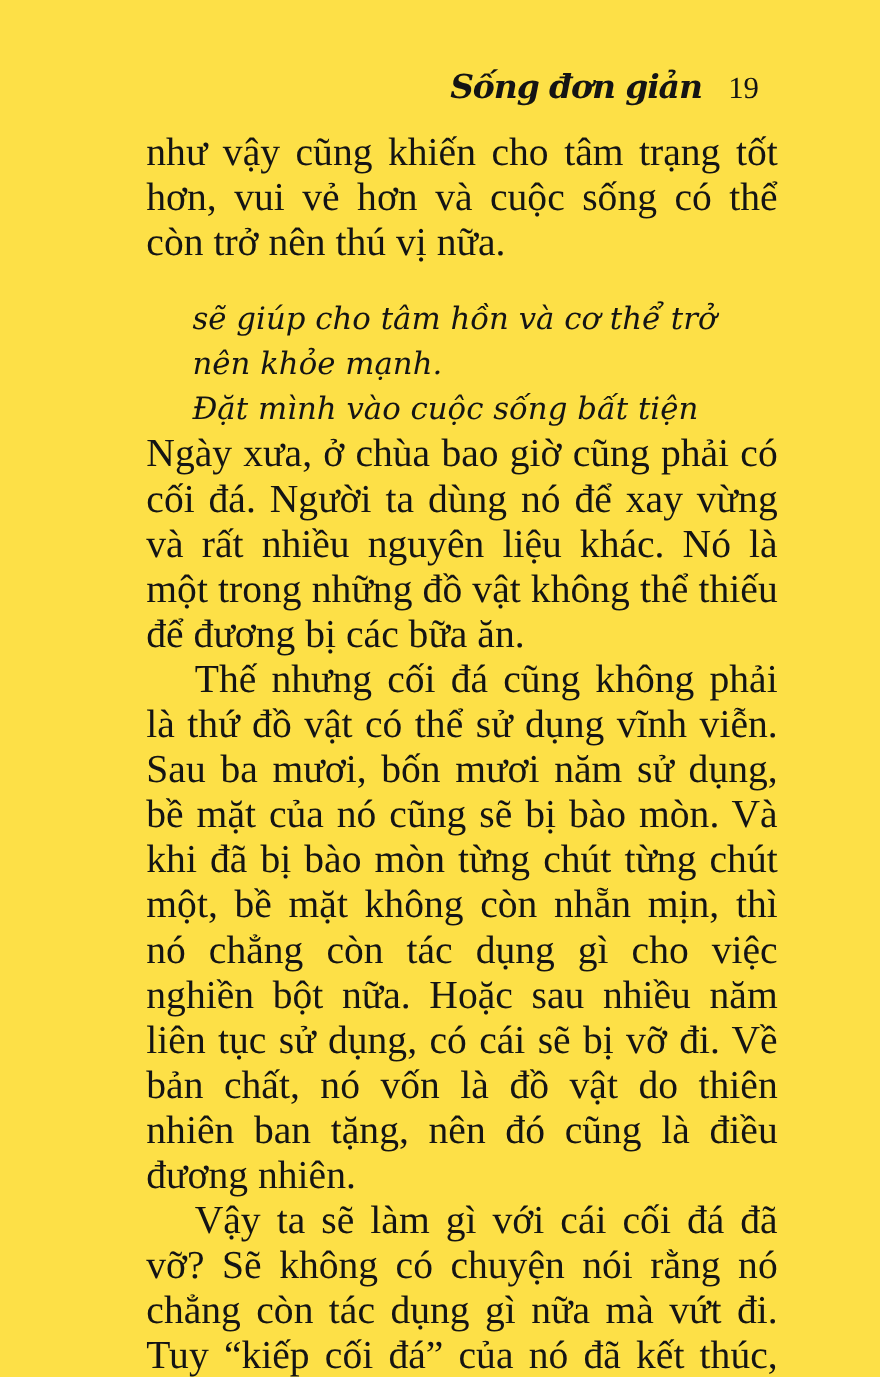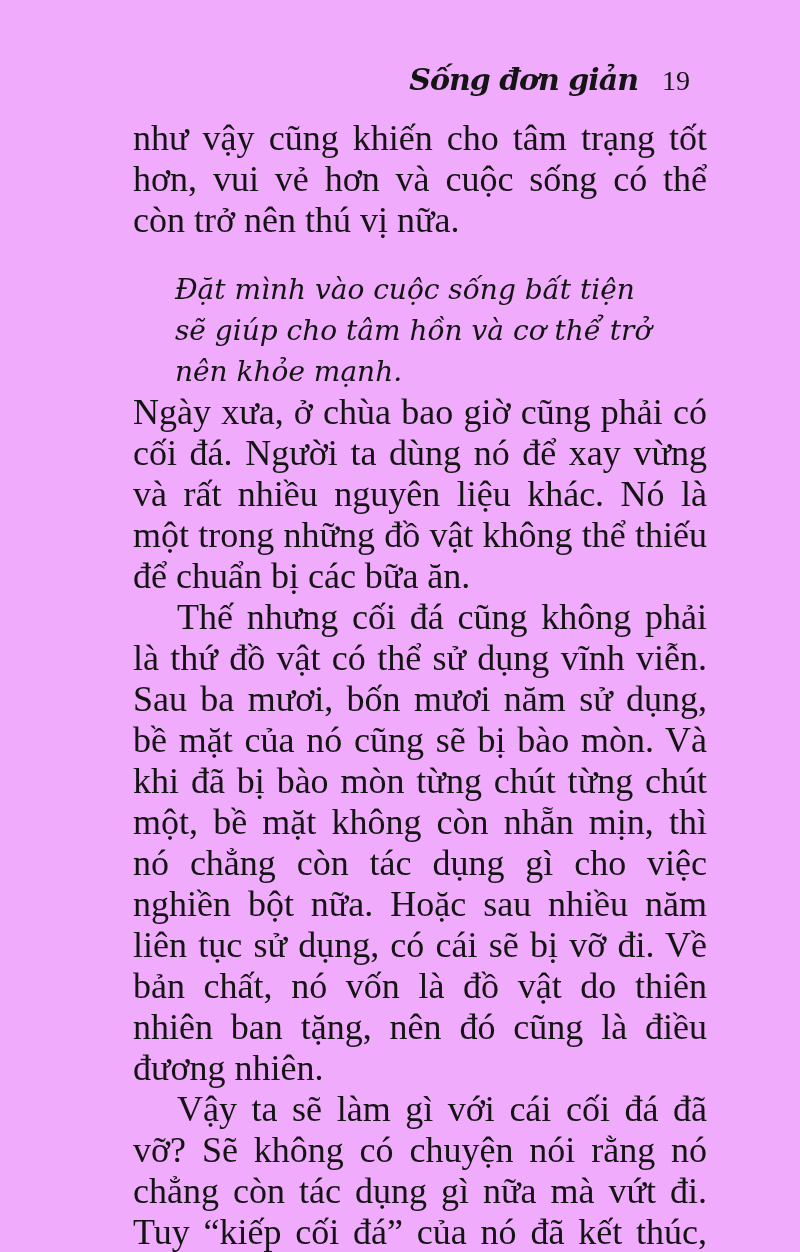--- a/index.html
+++ b/index.html
@@ -4,21 +4,21 @@
 <style>
   html, body {
     margin: 0;
     padding: 0;
     background: #ffffff;
   }
   .page {
     position: relative;
     width: 800px;
     height: 1252px;
-    background: #f0abfc;
+    background: #fde047;
     color: #141414;
     font-family: "Liberation Serif", serif;
     overflow: hidden;
   }
   .running-header {
     position: absolute;
     top: 62px;
     left: 0;
     right: 110px;
     text-align: right;
@@ -85,26 +85,26 @@
 
   <div class="running-header">
     <span class="running-title">Sống đơn giản</span><span class="page-number">19</span>
   </div>
 
   <div class="text-block">
 
     <p class="body-par par-intro">như vậy cũng khiến cho tâm trạng tốt hơn, vui vẻ hơn và cuộc sống có thể còn trở nên thú vị nữa.</p>
 
     <div class="quote-block">
+      <span class="quote-line">sẽ giúp cho tâm hồn và cơ thể trở nên khỏe mạnh.</span>
       <span class="quote-line">Đặt mình vào cuộc sống bất tiện</span>
-      <span class="quote-line">sẽ giúp cho tâm hồn và cơ thể trở nên khỏe mạnh.</span>
     </div>
 
 
-    <p class="body-par par-1">Ngày xưa, ở chùa bao giờ cũng phải có cối đá. Người ta dùng nó để xay vừng và rất nhiều nguyên liệu khác. Nó là một trong những đồ vật không thể thiếu để chuẩn bị các bữa ăn.</p>
+    <p class="body-par par-1">Ngày xưa, ở chùa bao giờ cũng phải có cối đá. Người ta dùng nó để xay vừng và rất nhiều nguyên liệu khác. Nó là một trong những đồ vật không thể thiếu để đương bị các bữa ăn.</p>
 
     <p class="body-par indented par-2">Thế nhưng cối đá cũng không phải là thứ đồ vật có thể sử dụng vĩnh viễn. Sau ba mươi, bốn mươi năm sử dụng, bề mặt của nó cũng sẽ bị bào mòn. Và khi đã bị bào mòn từng chút từng chút một, bề mặt không còn nhẵn mịn, thì nó chẳng còn tác dụng gì cho việc nghiền bột nữa. Hoặc sau nhiều năm liên tục sử dụng, có cái sẽ bị vỡ đi. Về bản chất, nó vốn là đồ vật do thiên nhiên ban tặng, nên đó cũng là điều đương nhiên.</p>
 
     <p class="body-par indented par-3">Vậy ta sẽ làm gì với cái cối đá đã vỡ? Sẽ không có chuyện nói rằng nó chẳng còn tác dụng gì nữa mà vứt đi. Tuy “kiếp cối đá” của nó đã kết thúc, nhưng ta hãy thử nghĩ xem liệu có thể sử dụng nó vào mục đích nào khác nữa không. Chẳng hạn như dùng nó làm hòn đá nén để muối dưa.</p>
 
   </div>
 
 </div>
 
 </body></html>

